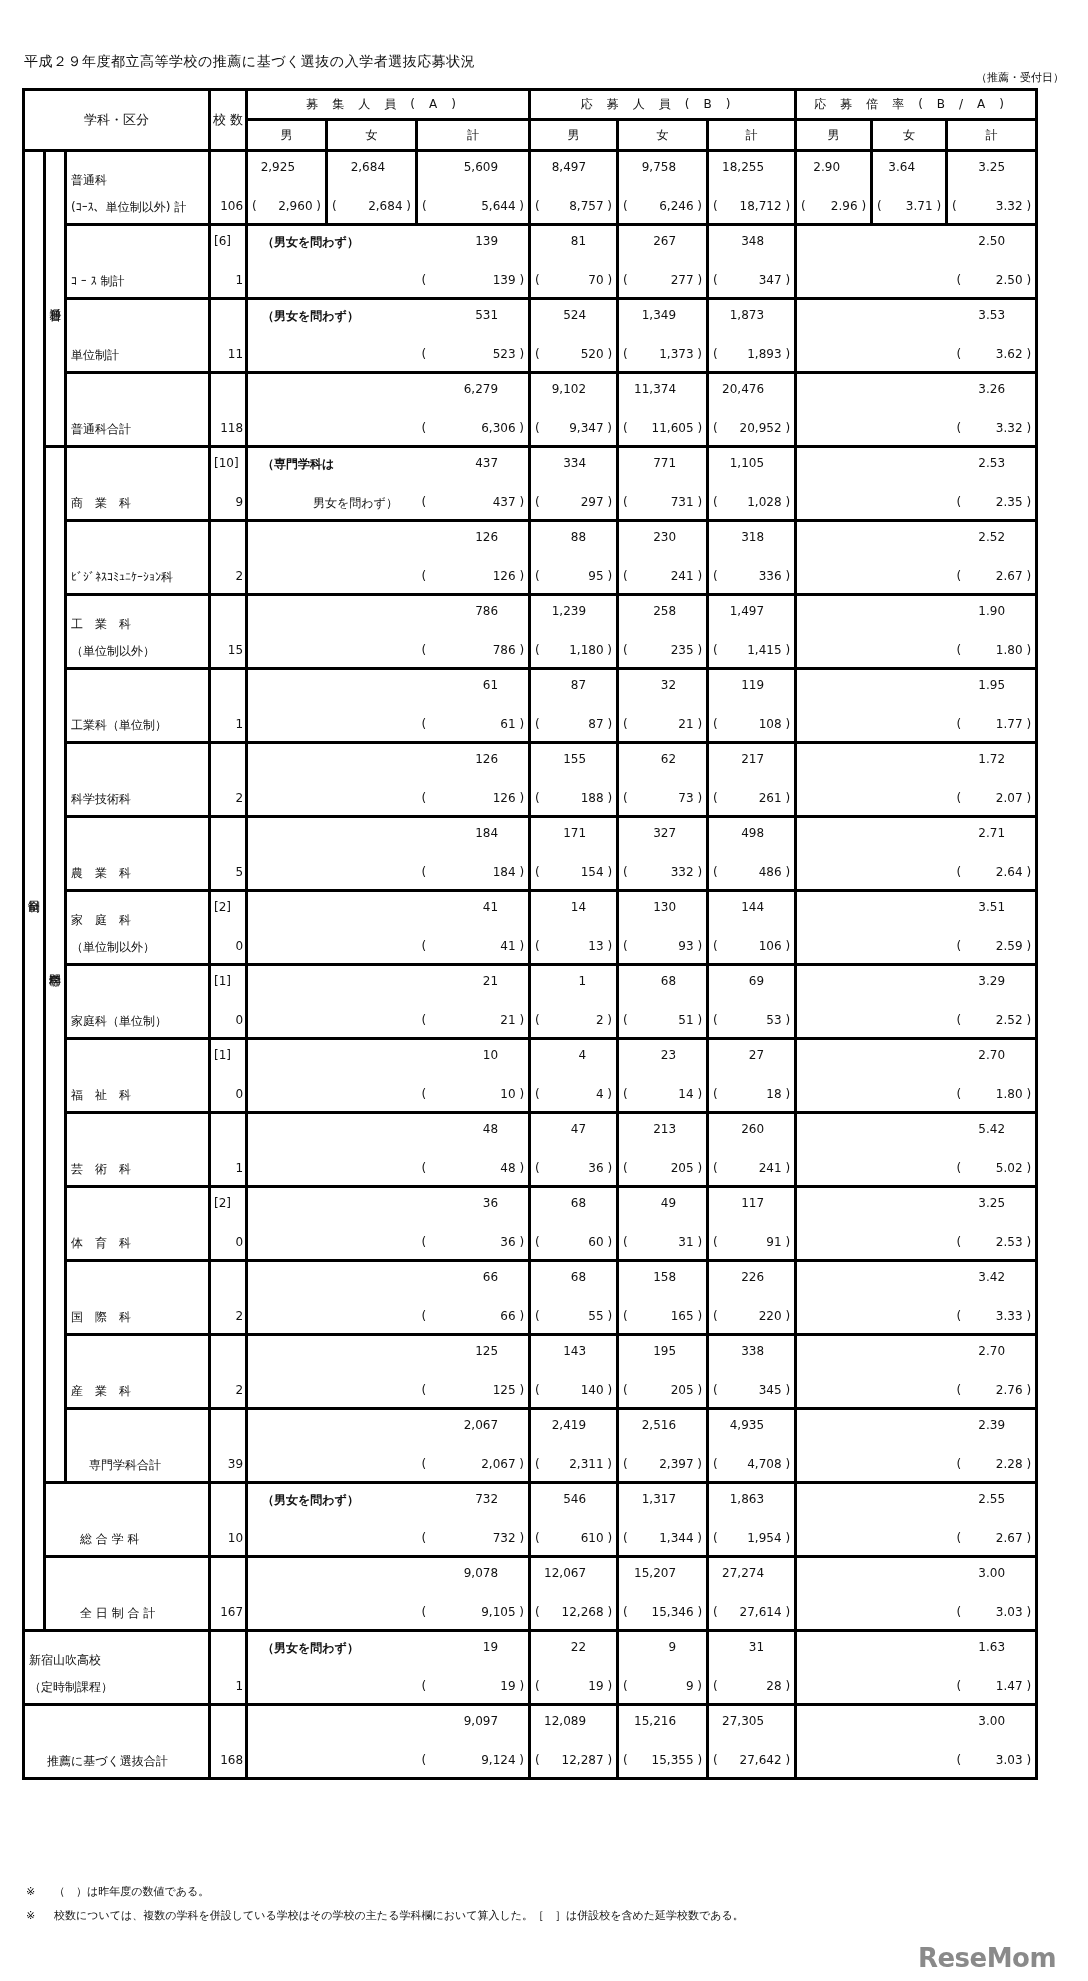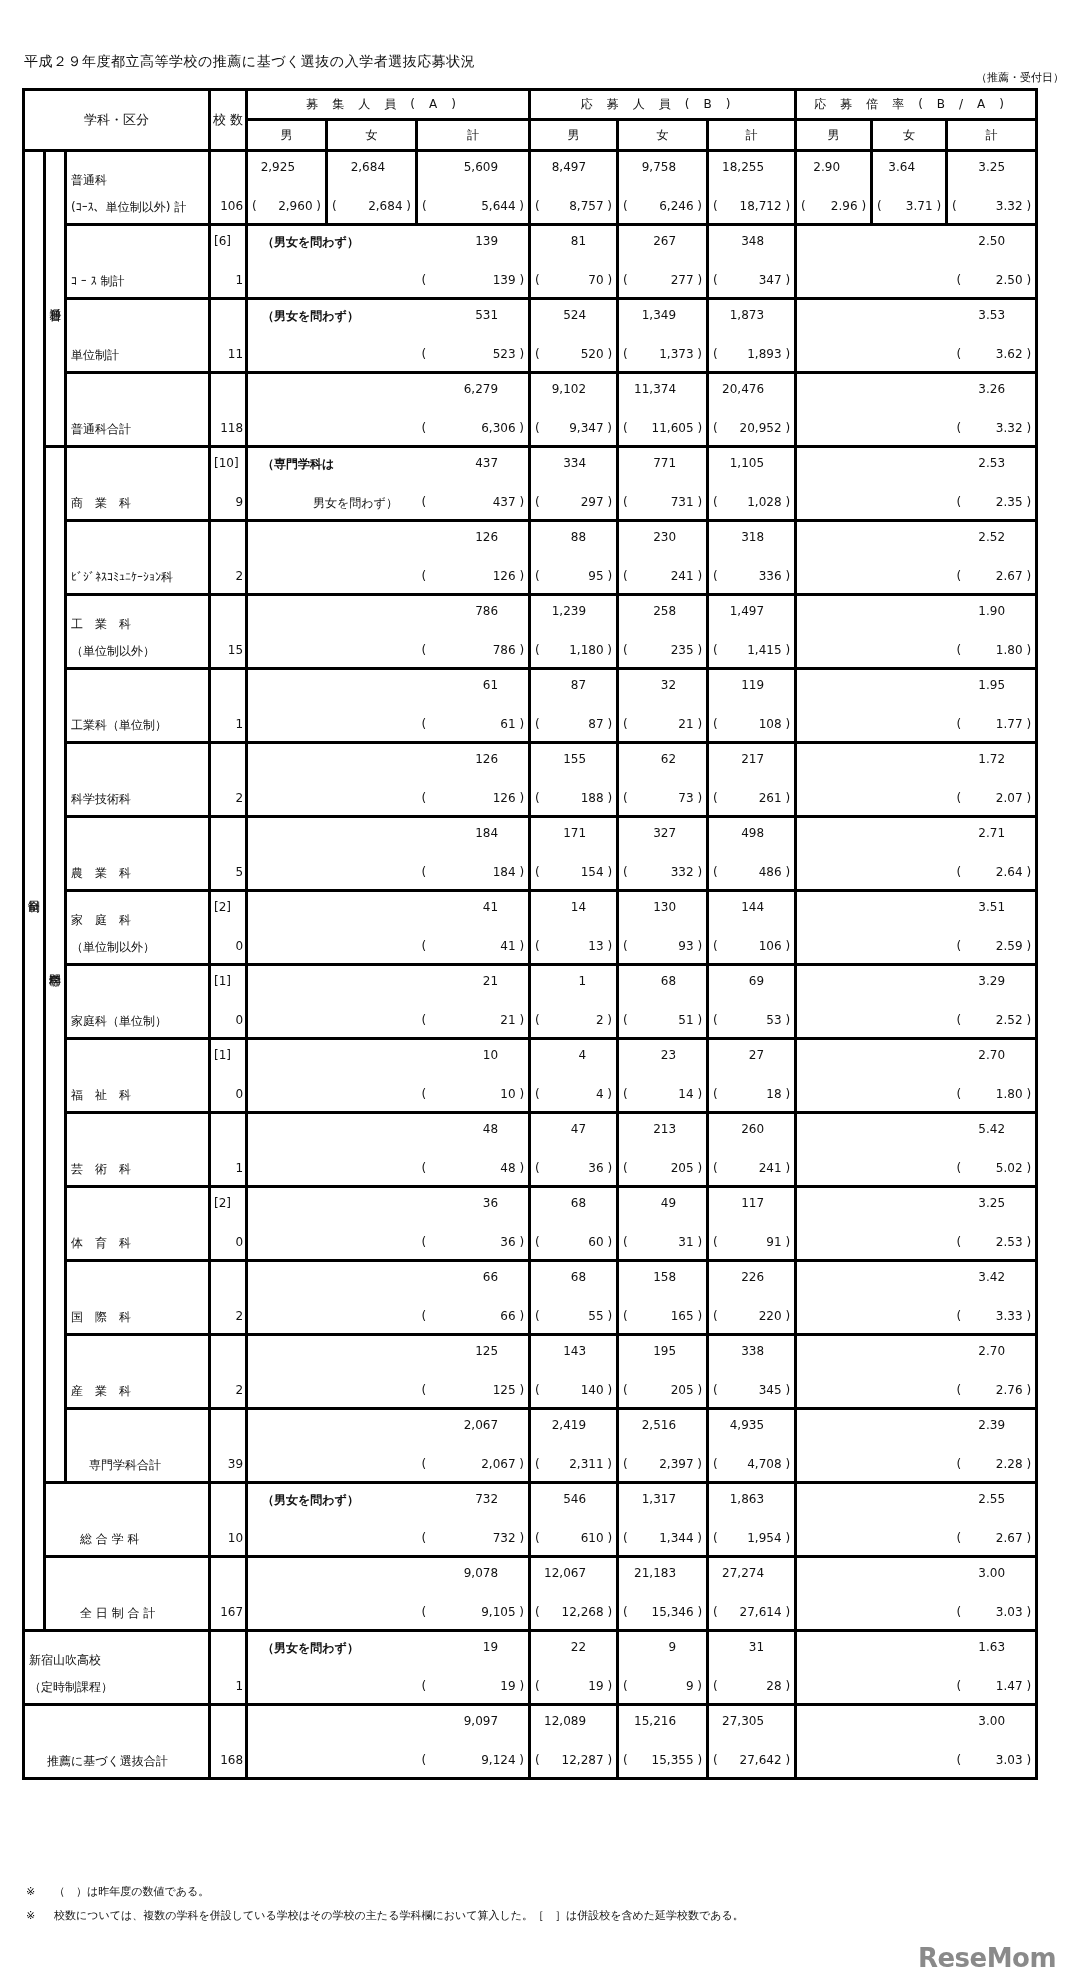--- a/index.html
+++ b/index.html
@@ -825,21 +825,21 @@
           <span class="prev">9,105 )</span>
           <span class="note-cell"></span>
           <span class="note-cell2"></span>
         </td>
         <td class="num-cell">
           <span class="cur">12,067</span>
           <span class="op">(</span>
           <span class="prev">12,268 )</span>
         </td>
         <td class="num-cell">
-          <span class="cur">21,183</span>
+          <span class="cur">15,207</span>
           <span class="op">(</span>
           <span class="prev">15,346 )</span>
         </td>
         <td class="num-cell">
           <span class="cur">27,274</span>
           <span class="op">(</span>
           <span class="prev">27,614 )</span>
         </td>
         <td class="num-cell" colspan="3">
           <span class="cur">3.00</span>

